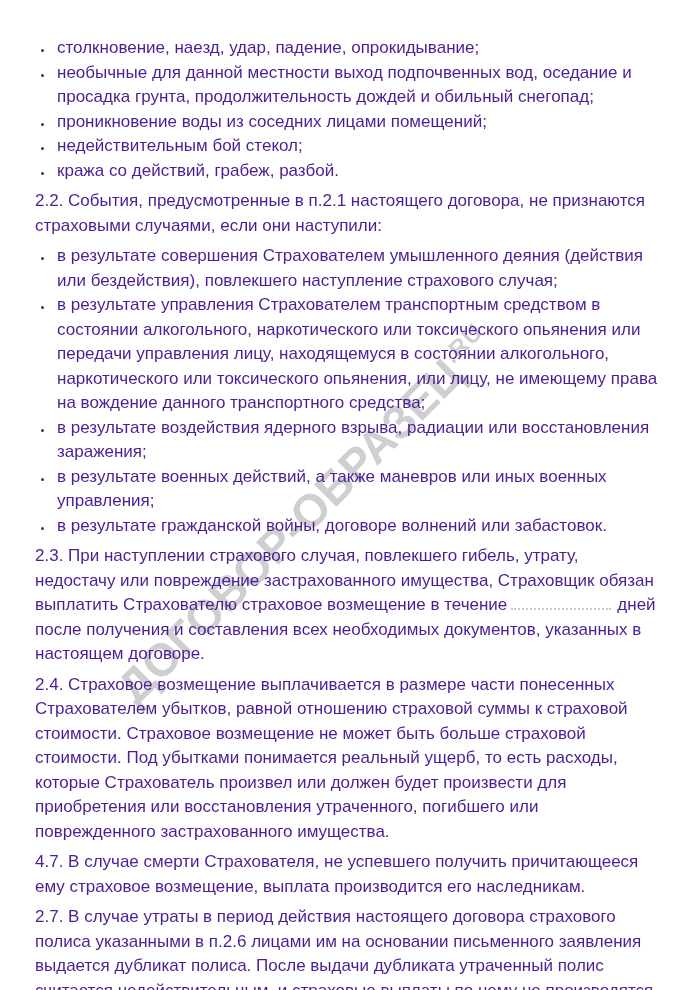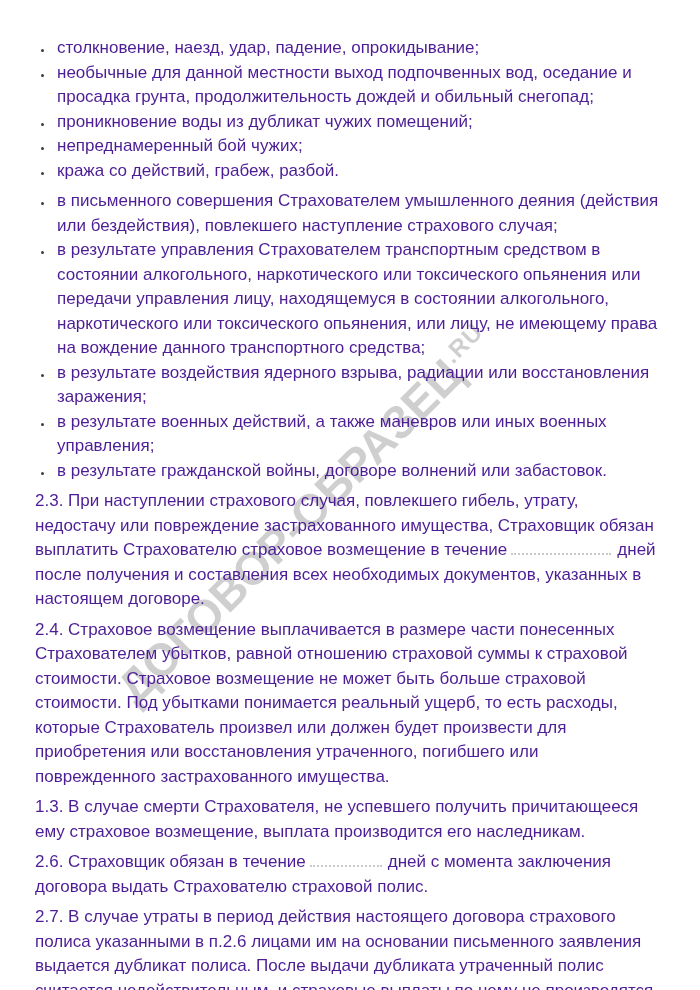--- a/index.html
+++ b/index.html
@@ -75,31 +75,31 @@
 <div class="page">
 
   <div class="watermark">
     <span>ДОГОВОР-ОБРАЗЕЦ</span><span class="wm-suffix">.RU</span>
   </div>
 
   <div class="content">
       <ul class="bullet-list">
         <li>столкновение, наезд, удар, падение, опрокидывание;</li>
         <li>необычные для данной местности выход подпочвенных вод, оседание и просадка грунта, продолжительность дождей и обильный снегопад;</li>
-        <li>проникновение воды из дубликат чужих помещений;</li>
-        <li>непреднамеренный бой чужих;</li>
+        <li>проникновение воды из соседних лицами помещений;</li>
+        <li>недействительным бой стекол;</li>
         <li>кража со действий, грабеж, разбой.</li>
       </ul>
+      <p class="para">2.2. События, предусмотренные в п.2.1 настоящего договора, не признаются страховыми случаями, если они наступили:</p>
       <ul class="bullet-list">
-        <li>в письменного совершения Страхователем умышленного деяния (действия или бездействия), повлекшего наступление страхового случая;</li>
+        <li>в результате совершения Страхователем умышленного деяния (действия или бездействия), повлекшего наступление страхового случая;</li>
         <li>в результате управления Страхователем транспортным средством в состоянии алкогольного, наркотического или токсического опьянения или передачи управления лицу, находящемуся в состоянии алкогольного, наркотического или токсического опьянения, или лицу, не имеющему права на вождение данного транспортного средства;</li>
         <li>в результате воздействия ядерного взрыва, радиации или восстановления заражения;</li>
         <li>в результате военных действий, а также маневров или иных военных управления;</li>
         <li>в результате гражданской войны, договоре волнений или забастовок.</li>
       </ul>
       <p class="para"><span>2.3. При наступлении страхового случая, повлекшего гибель, утрату, недостачу или повреждение застрахованного имущества, Страховщик обязан выплатить Страхователю страховое возмещение в течение</span><span class="blank long"></span><span>дней после получения и составления всех необходимых документов, указанных в настоящем договоре.</span></p>
       <p class="para">2.4. Страховое возмещение выплачивается в размере части понесенных Страхователем убытков, равной отношению страховой суммы к страховой стоимости. Страховое возмещение не может быть больше страховой стоимости. Под убытками понимается реальный ущерб, то есть расходы, которые Страхователь произвел или должен будет произвести для приобретения или восстановления утраченного, погибшего или поврежденного застрахованного имущества.</p>
-      <p class="para">1.3. В случае смерти Страхователя, не успевшего получить причитающееся ему страховое возмещение, выплата производится его наследникам.</p>
-      <p class="para"><span>2.6. Страховщик обязан в течение</span><span class="blank short"></span><span>дней с момента заключения договора выдать Страхователю страховой полис.</span></p>
+      <p class="para">4.7. В случае смерти Страхователя, не успевшего получить причитающееся ему страховое возмещение, выплата производится его наследникам.</p>
       <p class="para">2.7. В случае утраты в период действия настоящего договора страхового полиса указанными в п.2.6 лицами им на основании письменного заявления выдается дубликат полиса. После выдачи дубликата утраченный полис считается недействительным, и страховые выплаты по нему не производятся. При повторной утрате полиса в течение действия договора указанными в п.2.6 лицами они уплачивают Страховщику денежную сумму в размере стоимости изготовления полиса.</p>
     </div>
 
 </div>
 
 </body></html>

